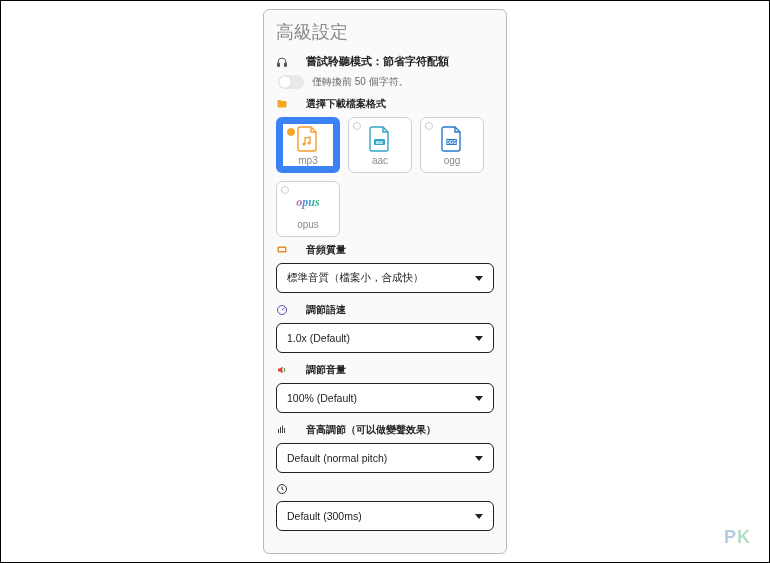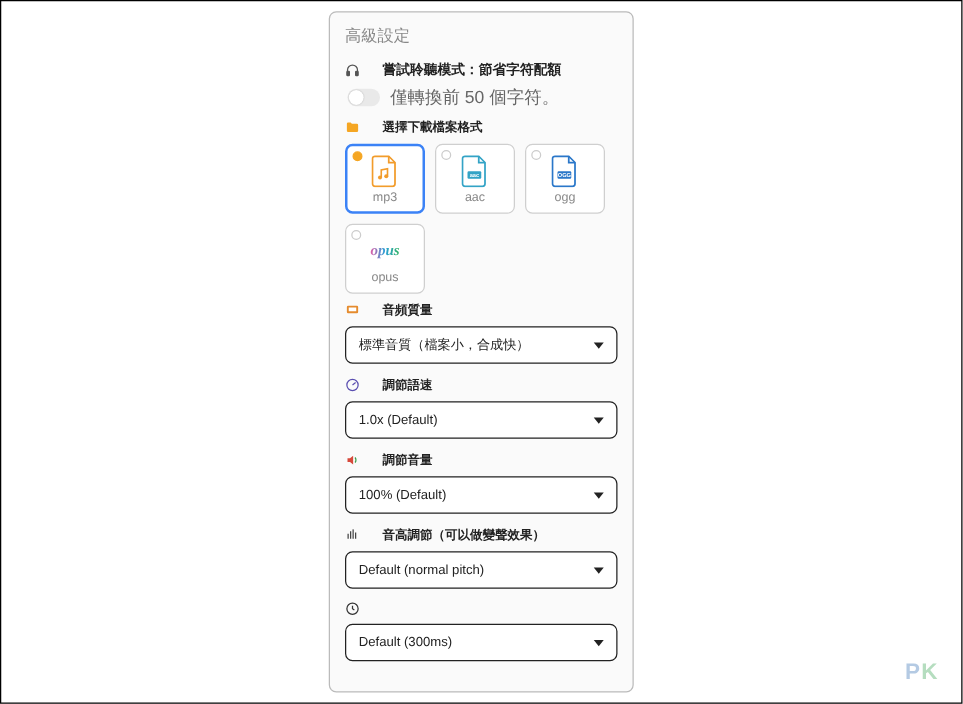--- a/index.html
+++ b/index.html
@@ -18,21 +18,21 @@
       width: 244px;
       height: 545px;
       border: 1px solid #bbb;
       border-radius: 6px;
       background: #fafafa;
       padding: 10px 12px 12px 12px;
       overflow: hidden;
     }
     .panel-title {
       color: #888;
-      font-size: 13px;
+      font-size: 18px;
       font-weight: 400;
       margin-bottom: 10px;
     }
     .section-row {
       display: flex;
       align-items: center;
       gap: 18px;
       margin: 6px 0 6px 0;
     }
     .section-text {
@@ -63,21 +63,21 @@
     .toggle::after {
       content: "";
       position: absolute;
       left: 1px; top: 1px;
       width: 12px; height: 12px;
       background: #fff;
       border-radius: 50%;
       box-shadow: 0 0 1px rgba(0,0,0,.3);
     }
     .preview-sub-text {
-      font-size: 14px;
+      font-size: 10px;
       color: #666;
     }
     
     .format-grid {
       display: flex;
       flex-wrap: wrap;
       gap: 8px;
       margin-top: 4px;
       margin-bottom: 6px;
     }
@@ -88,21 +88,21 @@
       border-radius: 6px;
       background: #fff;
       display: flex;
       flex-direction: column;
       align-items: center;
       justify-content: center;
       position: relative;
       cursor: pointer;
     }
     .format-card.selected {
-      border: 2px solid #3b82f6;
+      border: 7px solid #3b82f6;
     }
     .format-radio {
       position: absolute;
       top: 4px;
       left: 4px;
       width: 8px;
       height: 8px;
       border-radius: 50%;
       border: 1.5px solid #ccc;
       background: #fff;

